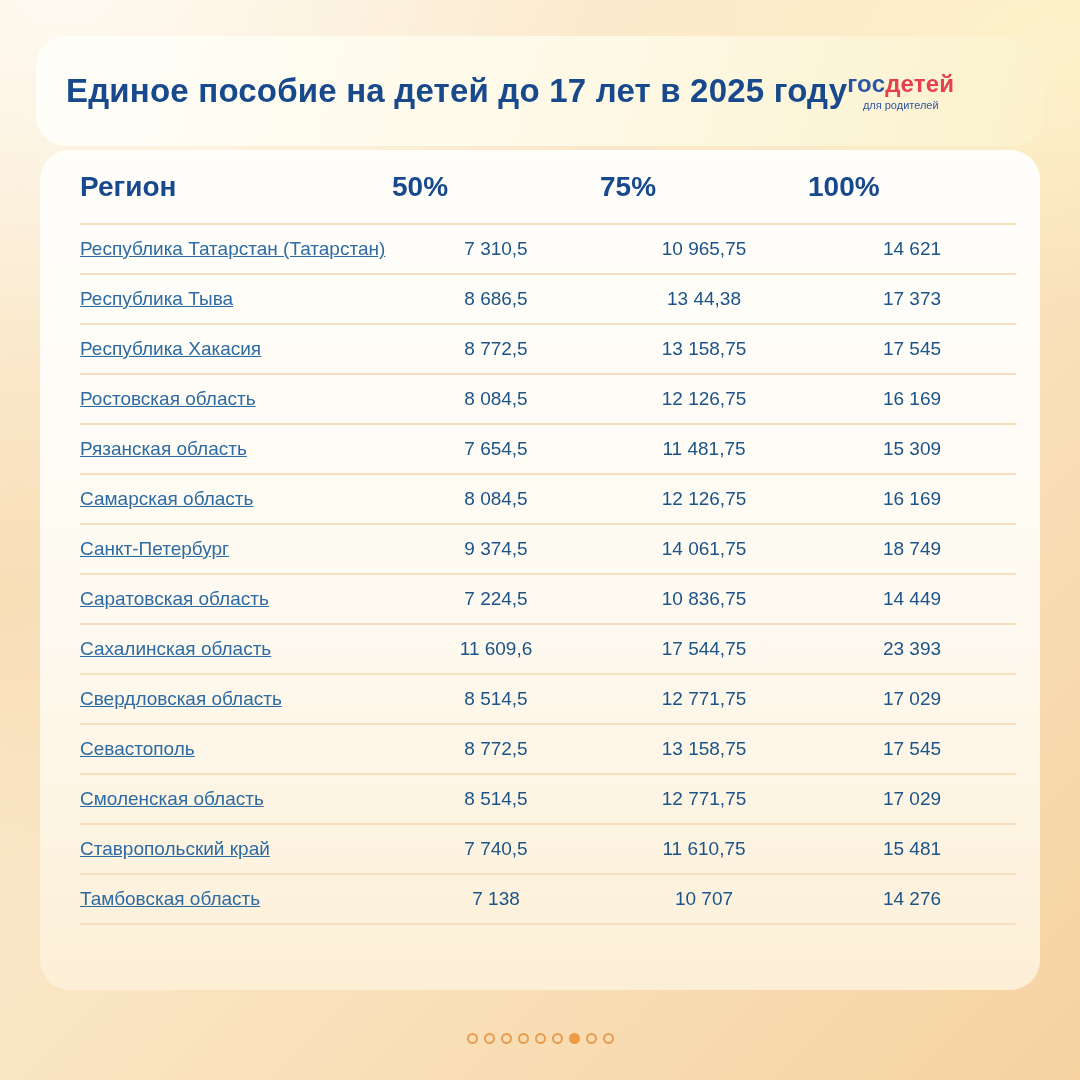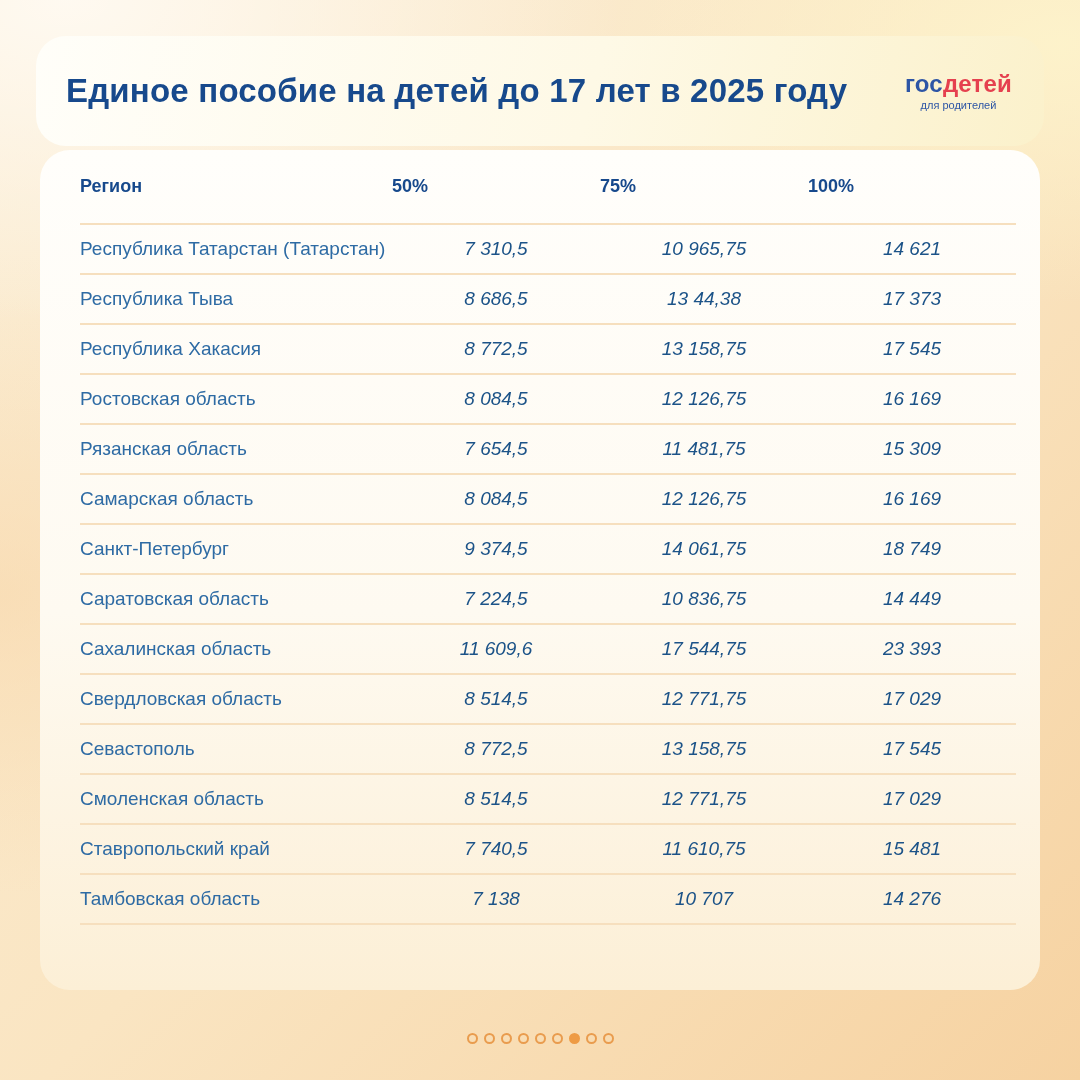--- a/index.html
+++ b/index.html
@@ -15,21 +15,21 @@
       radial-gradient(760px 420px at 98% 4%, rgba(253,243,203,.95), rgba(253,243,203,0) 62%),
       radial-gradient(700px 500px at 0% 55%, rgba(248,216,172,.65), rgba(248,216,172,0) 60%),
       linear-gradient(135deg, #FBEED6 0%, #FAE5C2 52%, #F6D2A1 100%);
   }
 
   
   .header-card{
     position:absolute;left:36px;top:36px;width:1008px;height:110px;
     border-radius:30px;box-sizing:border-box;
     background:linear-gradient(105deg,#FFFEF9 0%,#FEF9E6 55%,#FBF1CB 100%);
-    display:flex;align-items:center;justify-content:space-between;
+    display:flex;align-items:center;
     padding:0 32px 0 30px;
   }
   .page-title{
     margin:0;font-size:33px;font-weight:bold;color:#17498C;letter-spacing:.2px;
   }
   .logo{display:flex;flex-direction:column;align-items:center;line-height:1.1;}
   .logo-line{font-size:24px;font-weight:bold;letter-spacing:.2px;}
   .logo-gos{color:#2D55A5;}
   .logo-uslugi{color:#E5404F;}
   .logo-sub{font-size:11px;color:#2D55A5;margin-top:2px;}
@@ -38,33 +38,33 @@
   .table-card{
     position:absolute;left:40px;top:150px;width:1000px;height:840px;
     border-radius:30px;box-sizing:border-box;
     background:linear-gradient(180deg,#FFFEFB 0%,#FEFAF1 55%,#FCEFD6 100%);
     padding:0 24px 0 40px;
   }
   .t-head{
     display:grid;grid-template-columns:1fr 208px 208px 208px;
     height:75px;align-items:center;box-sizing:border-box;
     border-bottom:2px solid #F6DFBE;
-    font-weight:bold;font-size:18px;color:#17498C;
+    font-weight:bold;font-size:28px;color:#17498C;
   }
   .t-head .th{white-space:nowrap;}
   .t-head .th:not(.region){text-align:left;}
   .row{
     display:grid;grid-template-columns:1fr 208px 208px 208px;
     height:50px;align-items:center;box-sizing:border-box;
     border-bottom:2px solid #F6DFBE;
     font-size:19px;
   }
   .cell{white-space:nowrap;}
-  .cell.region{color:#2E6BA4;}
-  .cell.value{color:#1C5388;text-align:center;font-style:italic;}
+  .cell.region{color:#2E6BA4;text-decoration:underline;}
+  .cell.value{color:#1C5388;text-align:center;}
 
   
   .dots{
     position:absolute;left:0;right:0;top:1033px;
     display:flex;justify-content:center;align-items:center;gap:6px;
   }
   .dot{
     width:11px;height:11px;border:2px solid #E99C4E;border-radius:50%;
     box-sizing:border-box;background:transparent;display:inline-block;
   }

